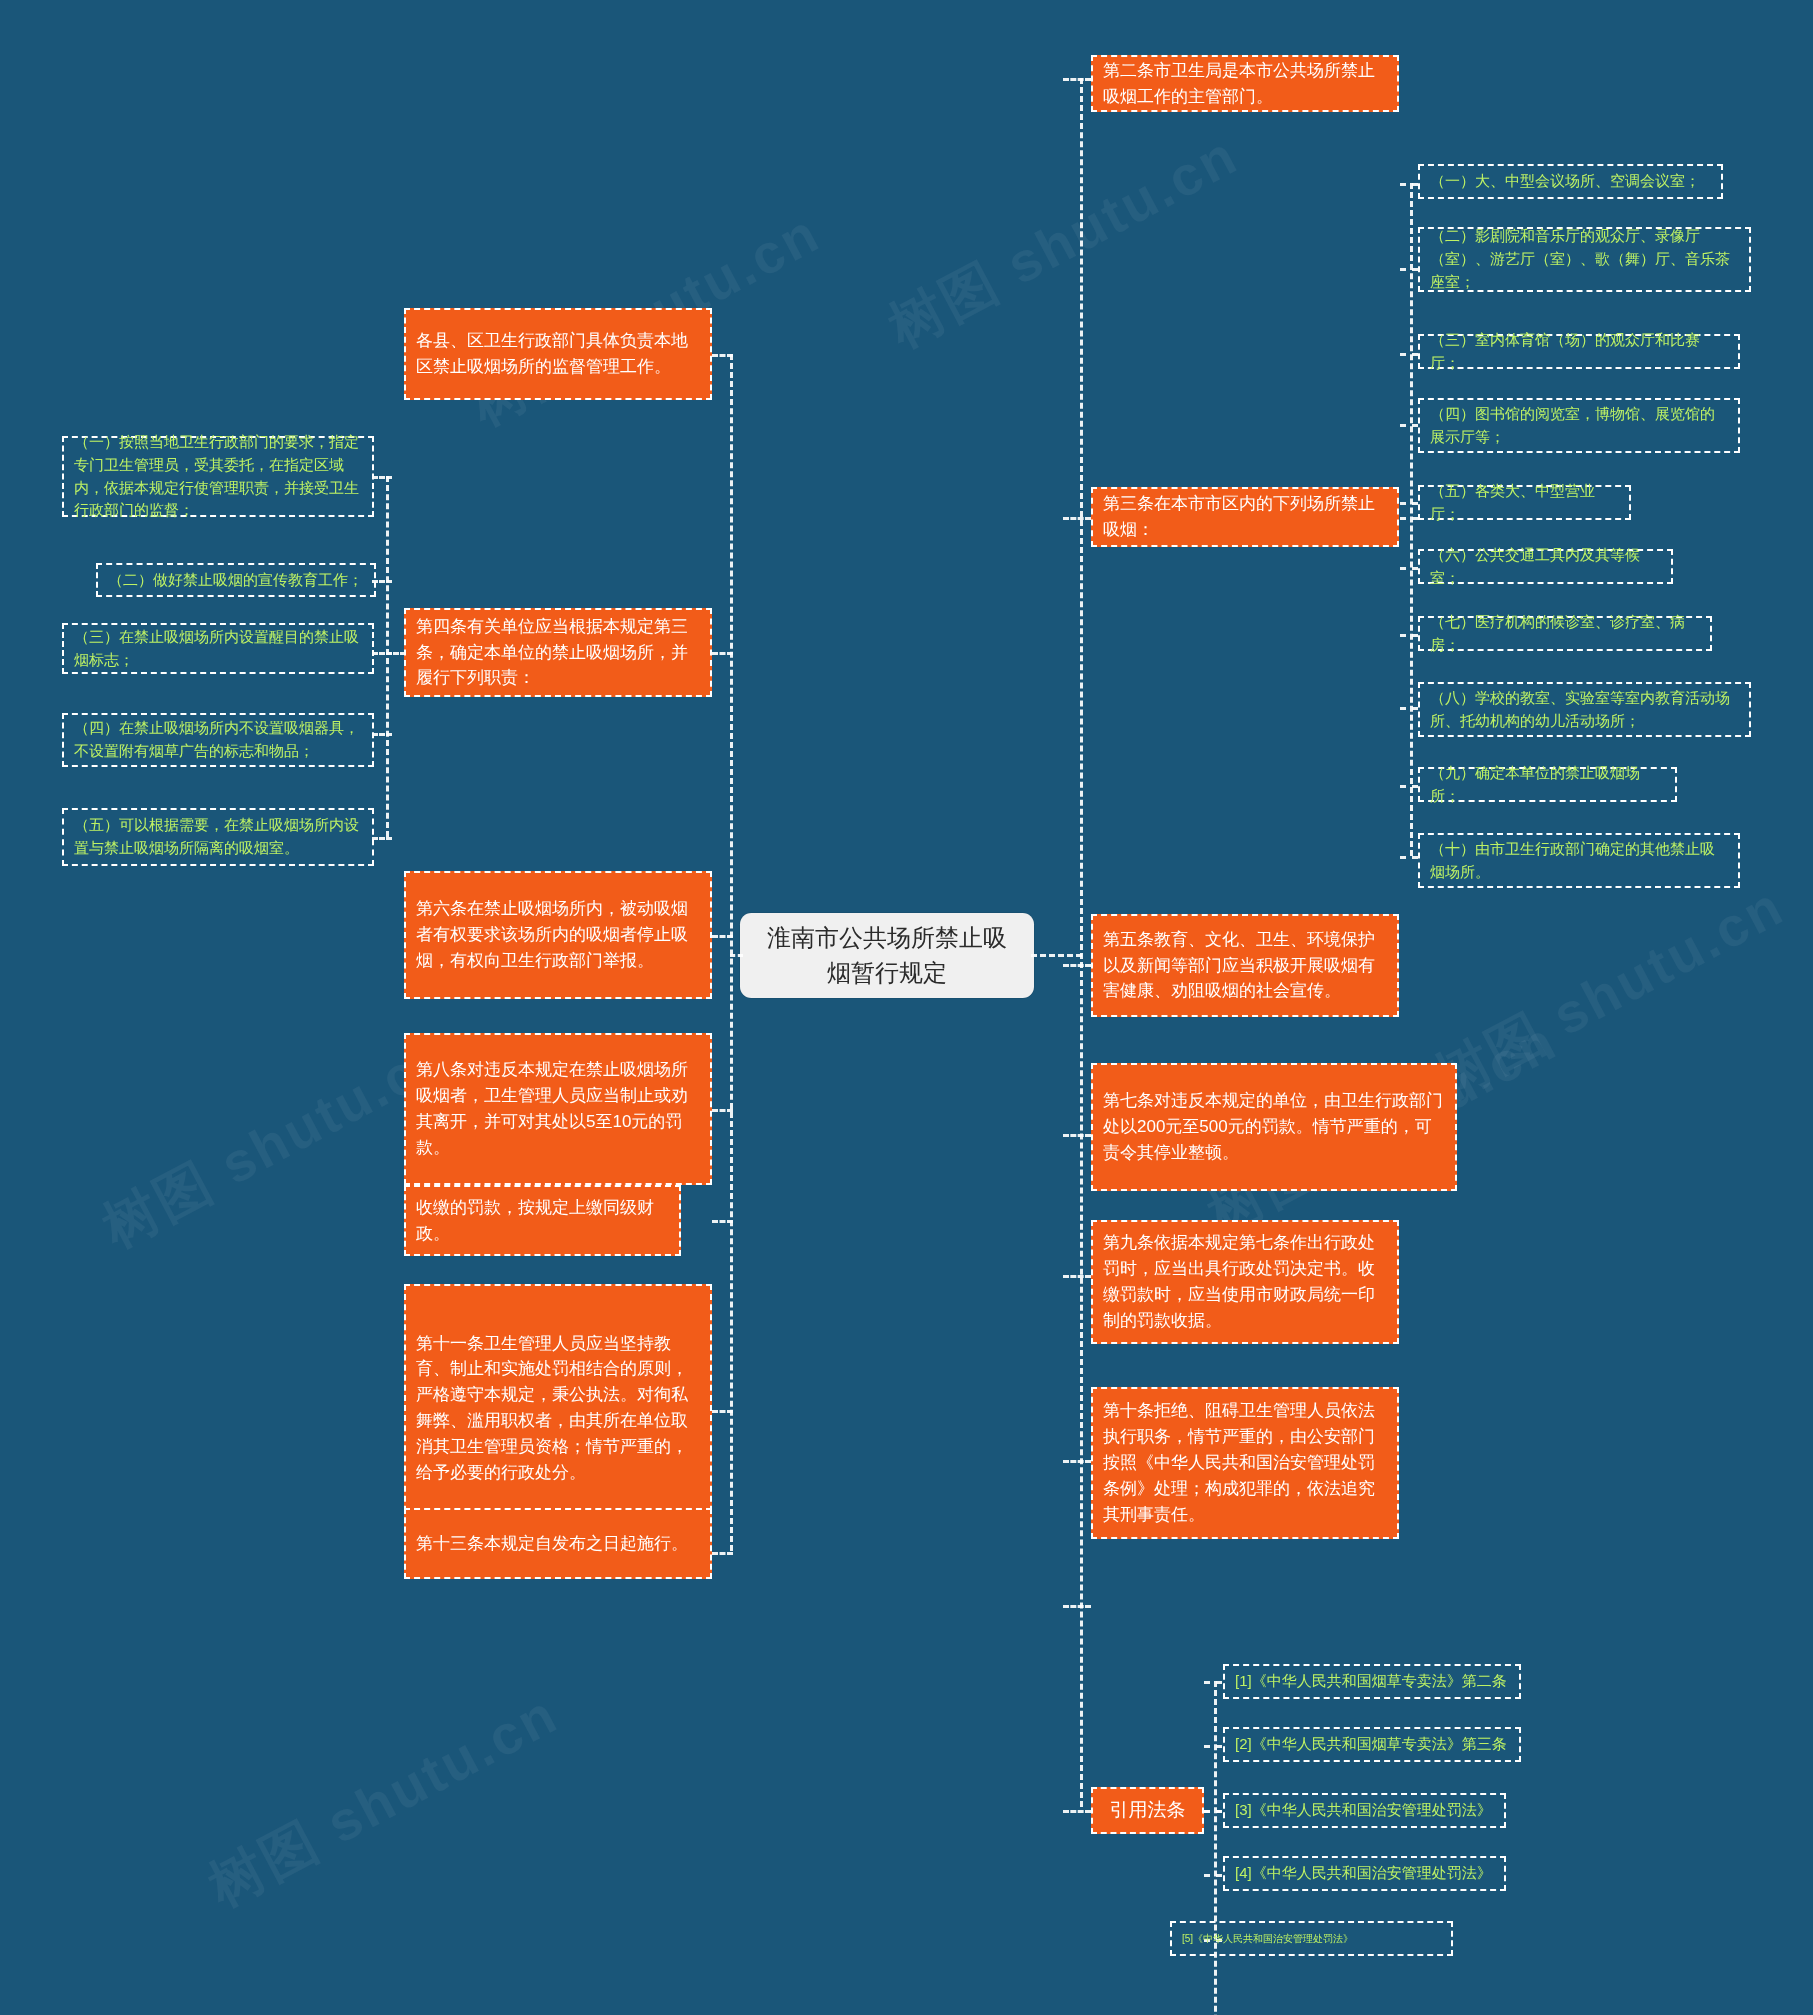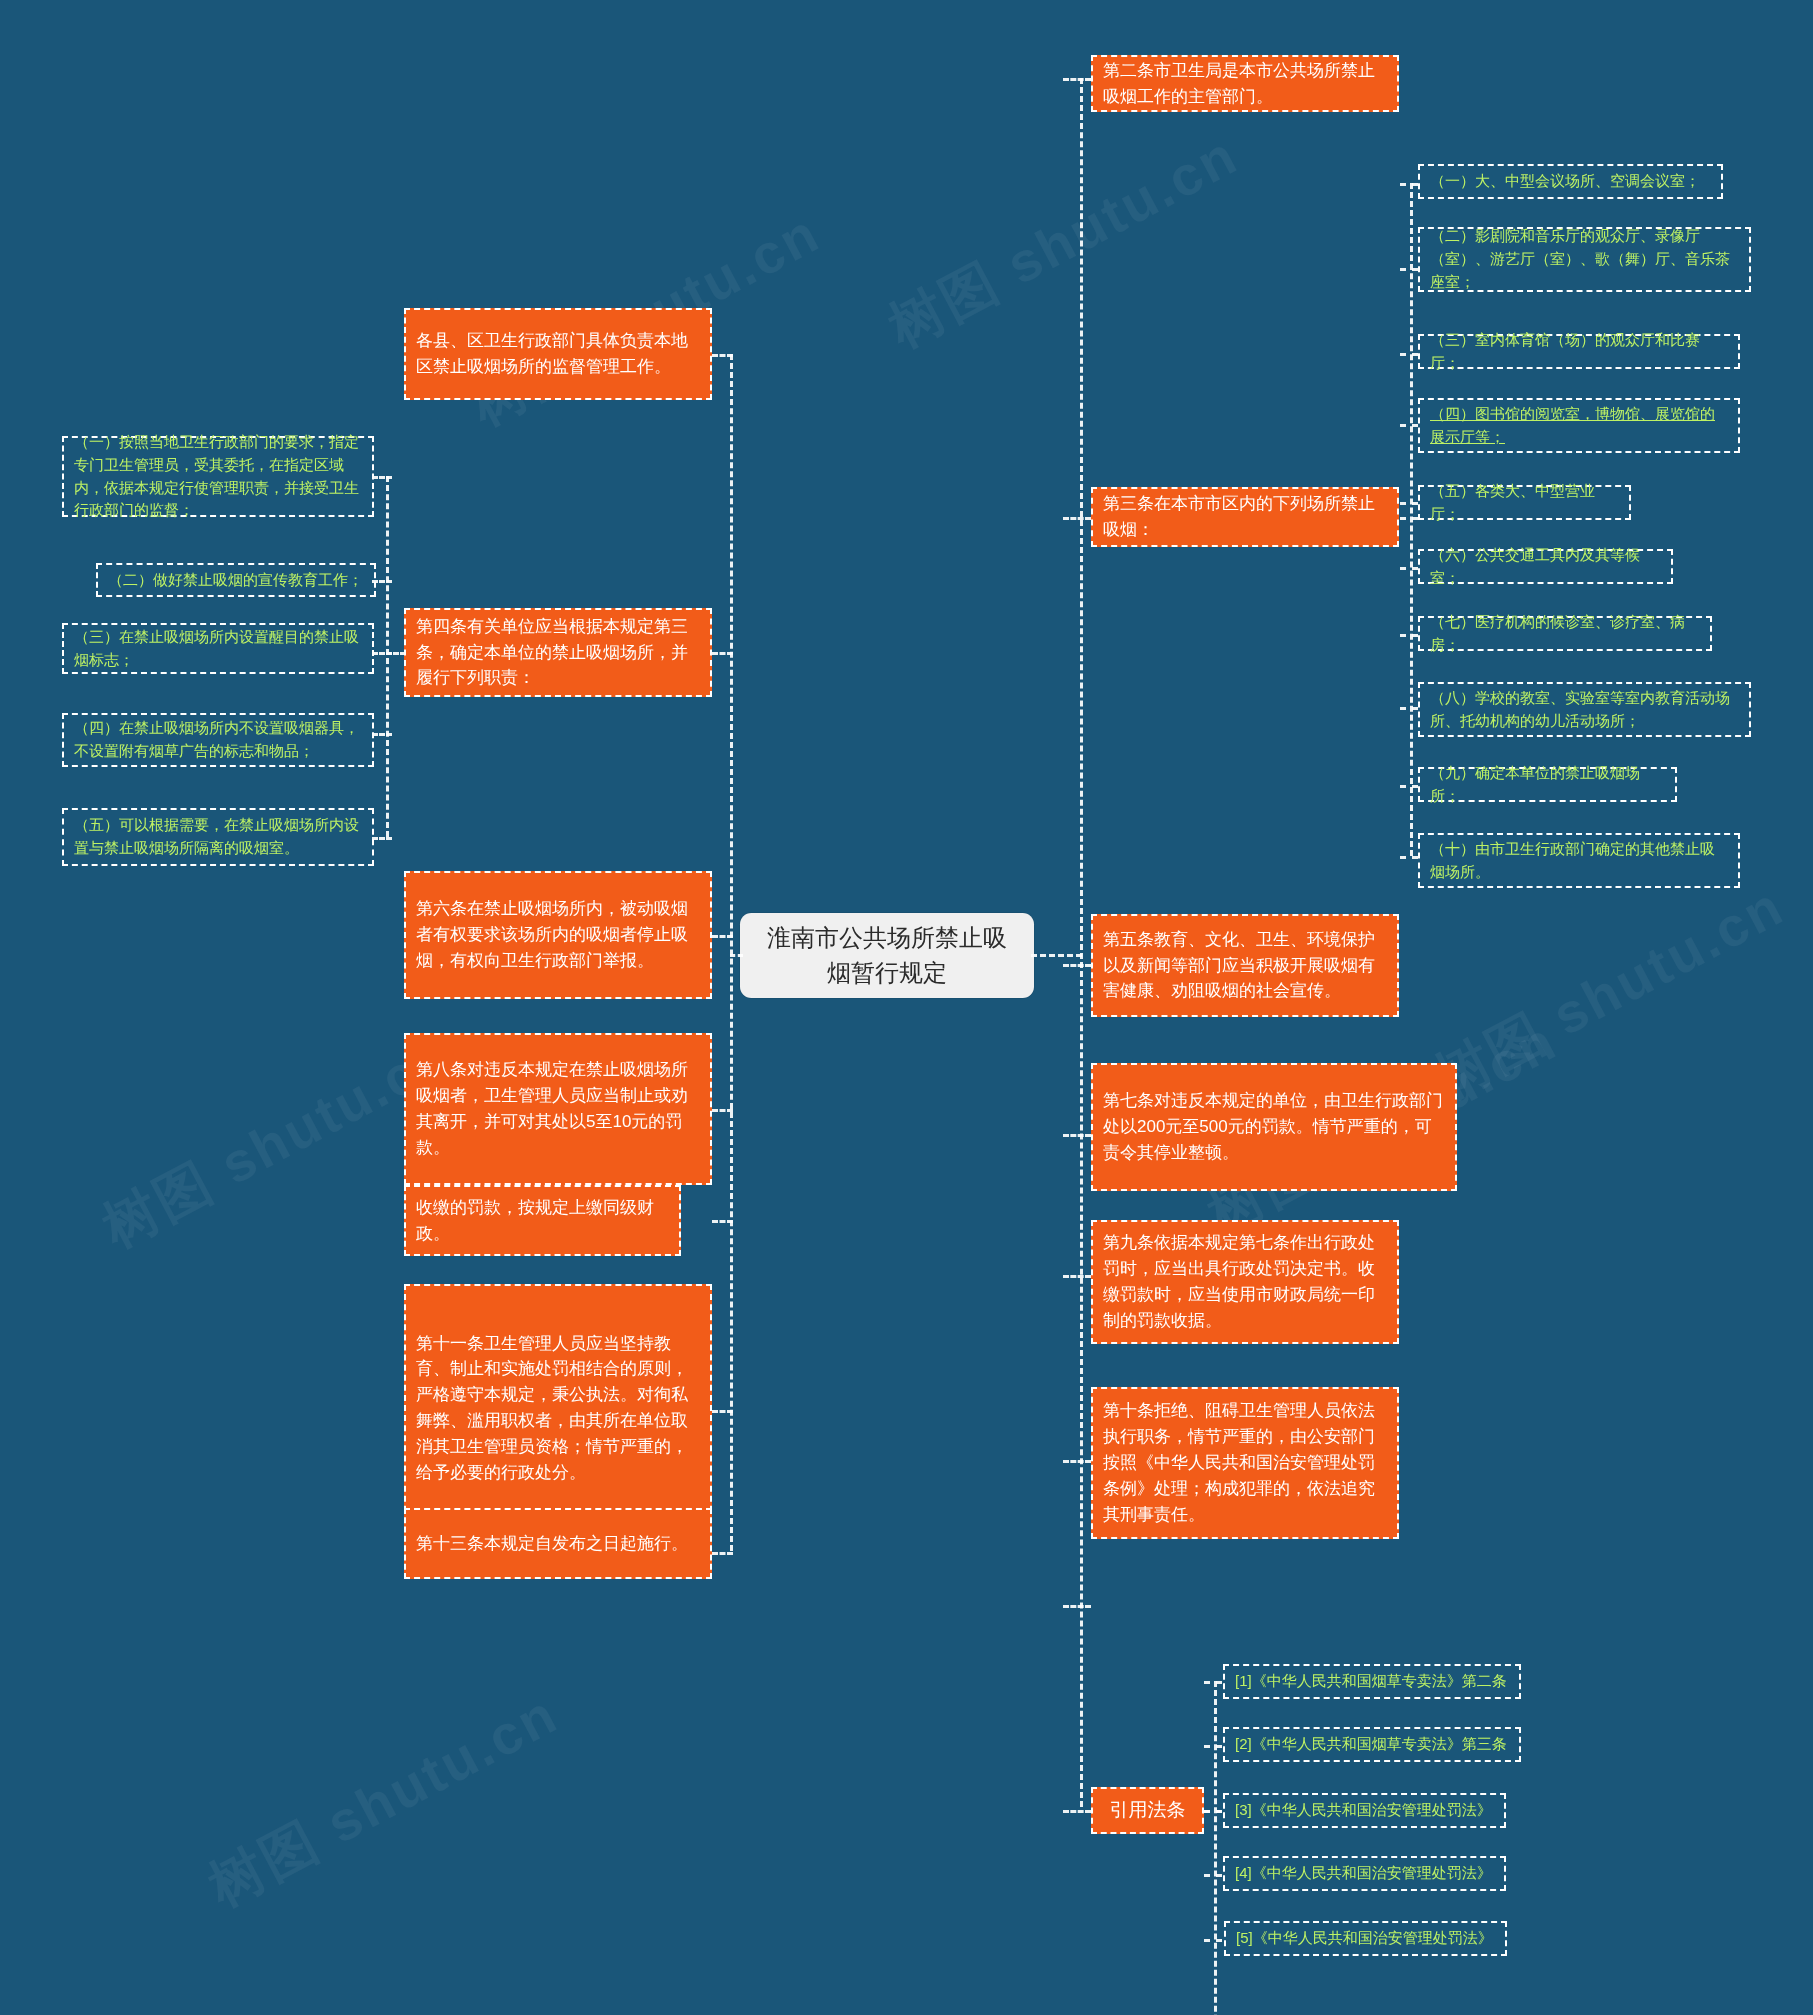--- a/index.html
+++ b/index.html
@@ -227,21 +227,21 @@
   </div>
 
   <div class="node ghost" style="left:1418px;top:227px;width:333px;height:65px;font-size:15px;">
     <span class="txt">（二）影剧院和音乐厅的观众厅、录像厅（室）、游艺厅（室）、歌（舞）厅、音乐茶座室；</span>
   </div>
 
   <div class="node ghost" style="left:1418px;top:334px;width:322px;height:35px;font-size:15px;">
     <span class="txt">（三）室内体育馆（场）的观众厅和比赛厅；</span>
   </div>
 
-  <div class="node ghost" style="left:1418px;top:398px;width:322px;height:55px;font-size:15px;text-decoration:underline;">
+  <div class="node ghost" style="left:1418px;top:398px;width:322px;height:55px;font-size:15px;">
     <span class="txt">（四）图书馆的阅览室，博物馆、展览馆的展示厅等；</span>
   </div>
 
   <div class="node ghost" style="left:1418px;top:485px;width:213px;height:35px;font-size:15px;">
     <span class="txt">（五）各类大、中型营业厅；</span>
   </div>
 
   <div class="node ghost" style="left:1418px;top:549px;width:255px;height:35px;font-size:15px;">
     <span class="txt">（六）公共交通工具内及其等候室；</span>
   </div>
@@ -280,18 +280,18 @@
   </div>
   <div class="node ghost" style="left:1223px;top:1727px;width:298px;height:35px;font-size:15px;">
     <span class="txt">[2]《中华人民共和国烟草专卖法》第三条</span>
   </div>
   <div class="node ghost" style="left:1223px;top:1793px;width:283px;height:35px;font-size:15px;">
     <span class="txt">[3]《中华人民共和国治安管理处罚法》</span>
   </div>
   <div class="node ghost" style="left:1223px;top:1856px;width:283px;height:35px;font-size:15px;">
     <span class="txt">[4]《中华人民共和国治安管理处罚法》</span>
   </div>
-  <div class="node ghost" style="left:1224px;top:1921px;width:283px;height:35px;font-size:15px;">
+  <div class="node ghost" style="left:1170px;top:1921px;width:283px;height:35px;font-size:10px;">
     <span class="txt">[5]《中华人民共和国治安管理处罚法》</span>
   </div>
 
 </div>
 
 
 </body></html>

